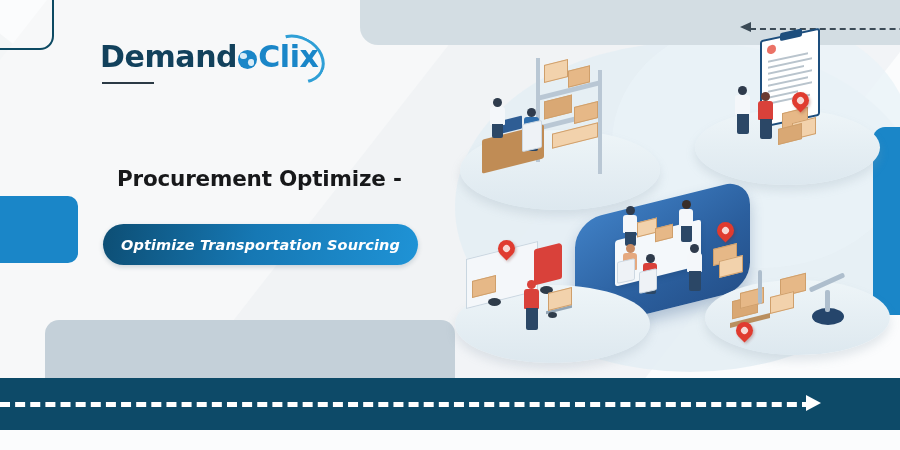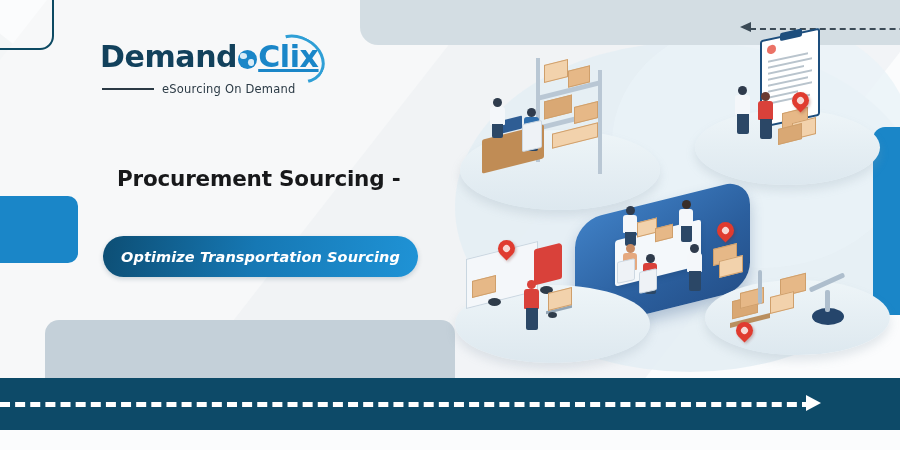--- a/index.html
+++ b/index.html
@@ -75,21 +75,21 @@
   }
 
   
   .logo-block{position:absolute;left:100px;top:42px;width:300px;}
   .logo-word{
     font-size:30px;font-weight:bold;letter-spacing:-.4px;
     line-height:1;white-space:nowrap;position:relative;
     font-family:"DejaVu Sans", sans-serif;
   }
   .logo-procure{color:#12415c;}
-  .logo-clix{color:#1a86c8;text-decoration:underline;}
+  .logo-clix{color:#1a86c8;}
   .logo-globe{
     display:inline-block;width:19px;height:19px;border-radius:50%;
     background:#1a86c8;position:relative;top:2px;margin:0 1px;
     overflow:hidden;
   }
   .logo-globe::before{
     content:"";position:absolute;left:1.5px;top:3px;width:7px;height:6px;
     background:#d8ecf7;border-radius:40% 60% 50% 45%;
   }
   .logo-globe::after{
@@ -117,21 +117,21 @@
   .headline{
     position:absolute;left:117px;top:165px;width:330px;
     font-size:21.5px;font-weight:bold;color:#17181a;line-height:1.32;
     letter-spacing:-.2px;
     font-family:"DejaVu Sans", sans-serif;
   }
   .headline .l2{display:block;}
 
   
   .cta{
-    position:absolute;left:103px;top:236px;width:315px;height:41px;
+    position:absolute;left:103px;top:224px;width:315px;height:41px;
     border-radius:21px;
     background:linear-gradient(100deg,#0d4e74 0%,#1678b4 48%,#1f93d6 100%);
     display:flex;align-items:center;justify-content:center;
     box-shadow:0 2px 5px rgba(10,50,80,.18);
     border:none;cursor:pointer;
   }
   .cta-label{
     color:#ffffff;font-size:14.5px;font-weight:bold;font-style:italic;
     letter-spacing:.1px;
     font-family:"DejaVu Sans", sans-serif;
@@ -261,26 +261,25 @@
 
   </div>
 
   <div class="logo-block">
     <div class="logo-word">
       <span class="logo-procure">Demand</span><span class="logo-globe"></span><span class="logo-clix">Clix</span>
       <span class="logo-swoosh"></span>
     </div>
     <div class="logo-tagline-row">
       <span class="tagline-rule"></span>
-      <span class="logo-tagline">eSourcing On Demand</span>
     </div>
   </div>
 
   <div class="headline">
-    <span class="l2">Procurement Sourcing -</span>
+    <span class="l2">Procurement Optimize -</span>
   </div>
 
   <div class="cta">
     <span class="cta-label">Optimize Transportation Sourcing</span>
   </div>
 
   <div class="illus">
 
     <div class="platform plat-office"></div>
     <div>

